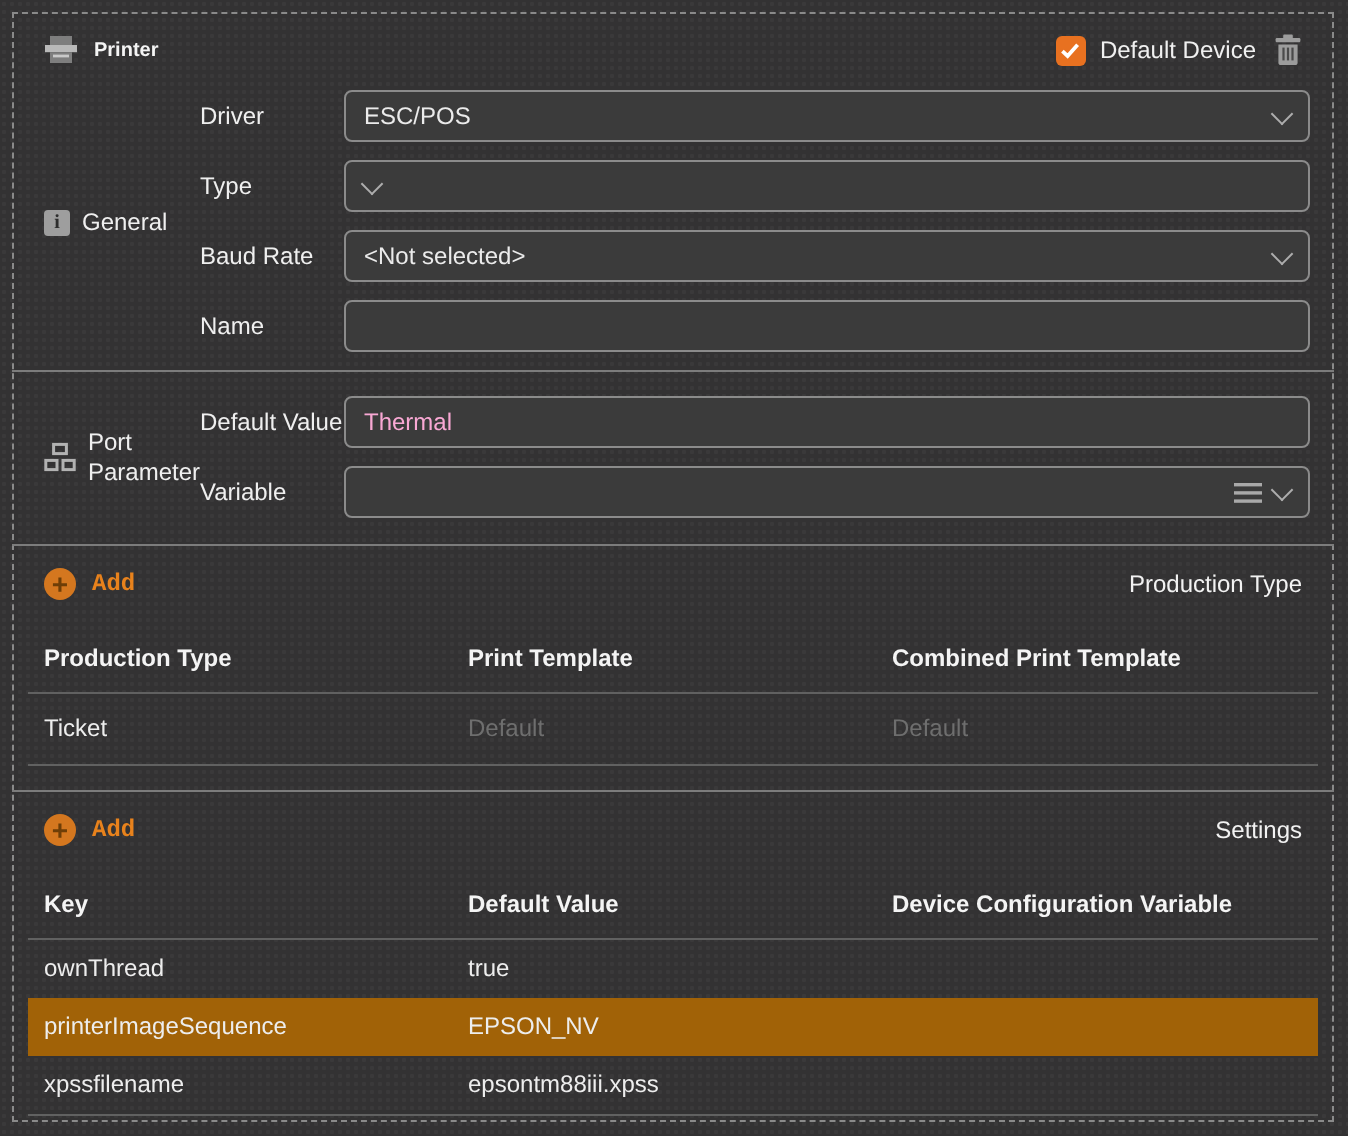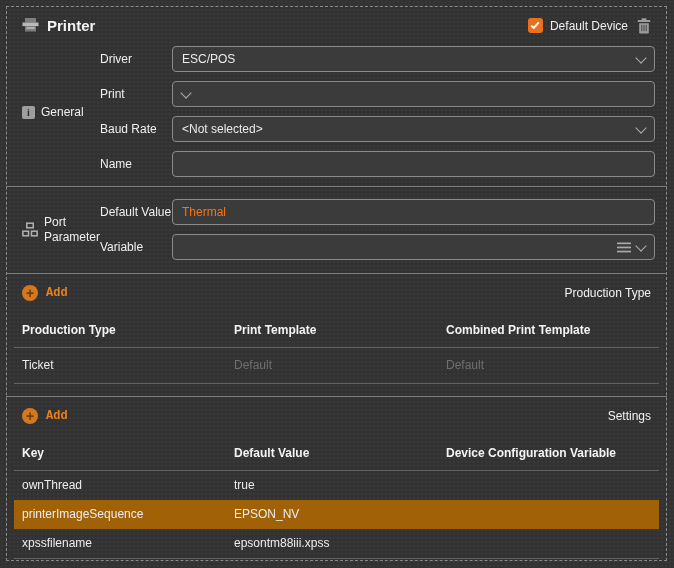--- a/index.html
+++ b/index.html
@@ -18,21 +18,21 @@
   }
   .content {
     position:absolute; inset:0; padding:4px 7px 0 7px;
     box-sizing:border-box; display:flex; flex-direction:column;
   }
   .sep { border:none; border-top:1px solid #7c7c7c; margin:0 -8px; flex-shrink:0; }
 
   
   .header-row { display:flex; align-items:center; justify-content:space-between; padding:6px 8px 4px 8px; }
   .title-wrap { display:flex; align-items:center; gap:8px; }
-  .page-title { font-size:15px; font-weight:bold; color:#f4f4f4; }
+  .page-title { font-size:10px; font-weight:bold; color:#f4f4f4; }
   .default-wrap { display:flex; align-items:center; gap:7px; }
   .default-label { font-size:12px; color:#f0f0f0; }
   .checkbox {
     width:15px; height:15px; border-radius:3px; background:#e87120;
     display:flex; align-items:center; justify-content:center; cursor:pointer;
   }
   .trash { margin-left:2px; cursor:pointer; display:flex; align-items:center; }
 
   
   .form-section { display:flex; flex-shrink:0; }
@@ -51,21 +51,21 @@
   .form-row:first-child { margin-top:8px; }
   .f-label { width:72px; flex-shrink:0; font-size:12px; color:#efefef; }
   .field {
     flex:1; height:26px; background:#3b3b3b; border:1px solid #8b8b8b; border-radius:4px;
     display:flex; align-items:center; padding:0 9px; font-size:12px; color:#ebebeb;
     box-sizing:border-box;
     gap:36px;
   }
   .field.select { cursor:pointer; }
   .field input {
-    flex:1; background:transparent; border:none; outline:none; color:#f97316;
+    flex:1; background:transparent; border:none; outline:none; color:#f9a8d4;
     font:inherit; padding:0; min-width:0;
   }
   .sel-text { flex:1; }
   .chev {
     width:7px; height:7px; border-right:1.6px solid #adadad; border-bottom:1.6px solid #adadad;
     transform:rotate(45deg); margin-bottom:3px; flex-shrink:0;
   }
   .menu-icons { display:flex; align-items:center; gap:5px; margin-left:auto; }
 
   
@@ -135,21 +135,21 @@
       </div>
       <div class="fields-col">
         <div class="form-row">
           <span class="f-label">Driver</span>
           <div class="field select">
             <span class="sel-text">ESC/POS</span>
             <span class="chev"></span>
           </div>
         </div>
         <div class="form-row">
-          <span class="f-label">Print</span>
+          <span class="f-label">Type</span>
           <div class="field select">
             <span class="chev"></span>
           </div>
         </div>
         <div class="form-row">
           <span class="f-label">Baud Rate</span>
           <div class="field select">
             <span class="sel-text">&lt;Not selected&gt;</span>
             <span class="chev"></span>
           </div>

